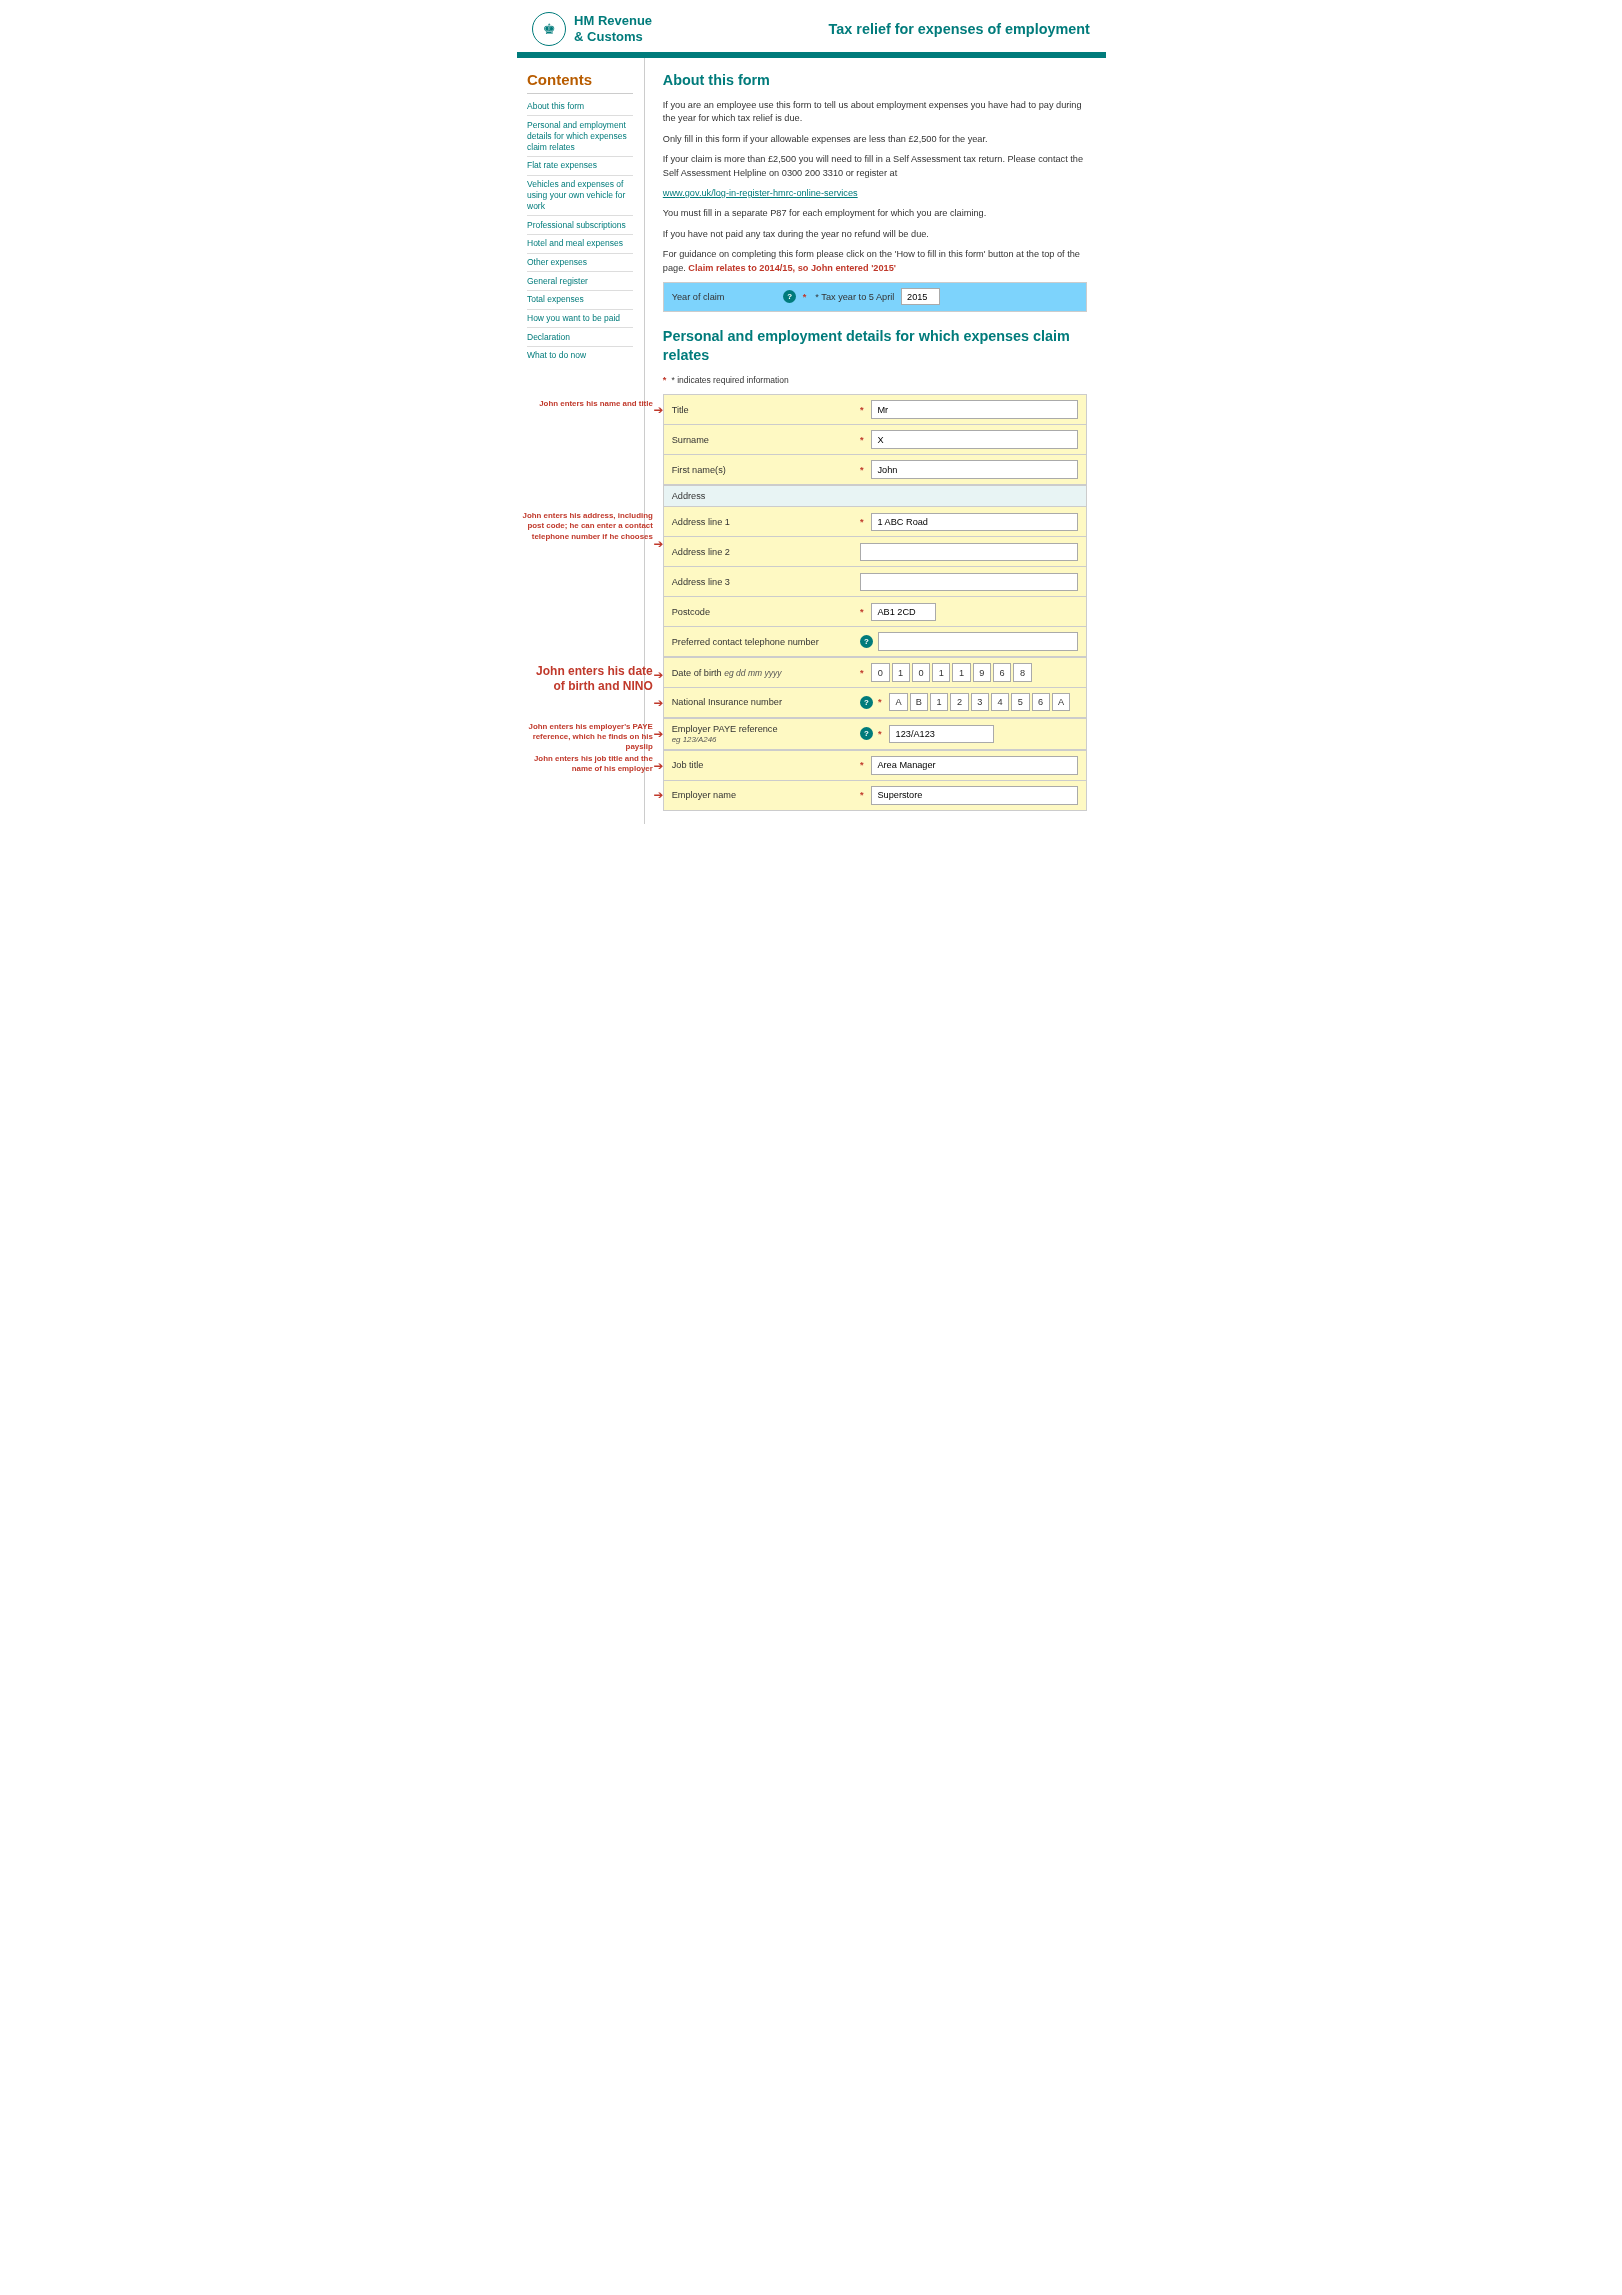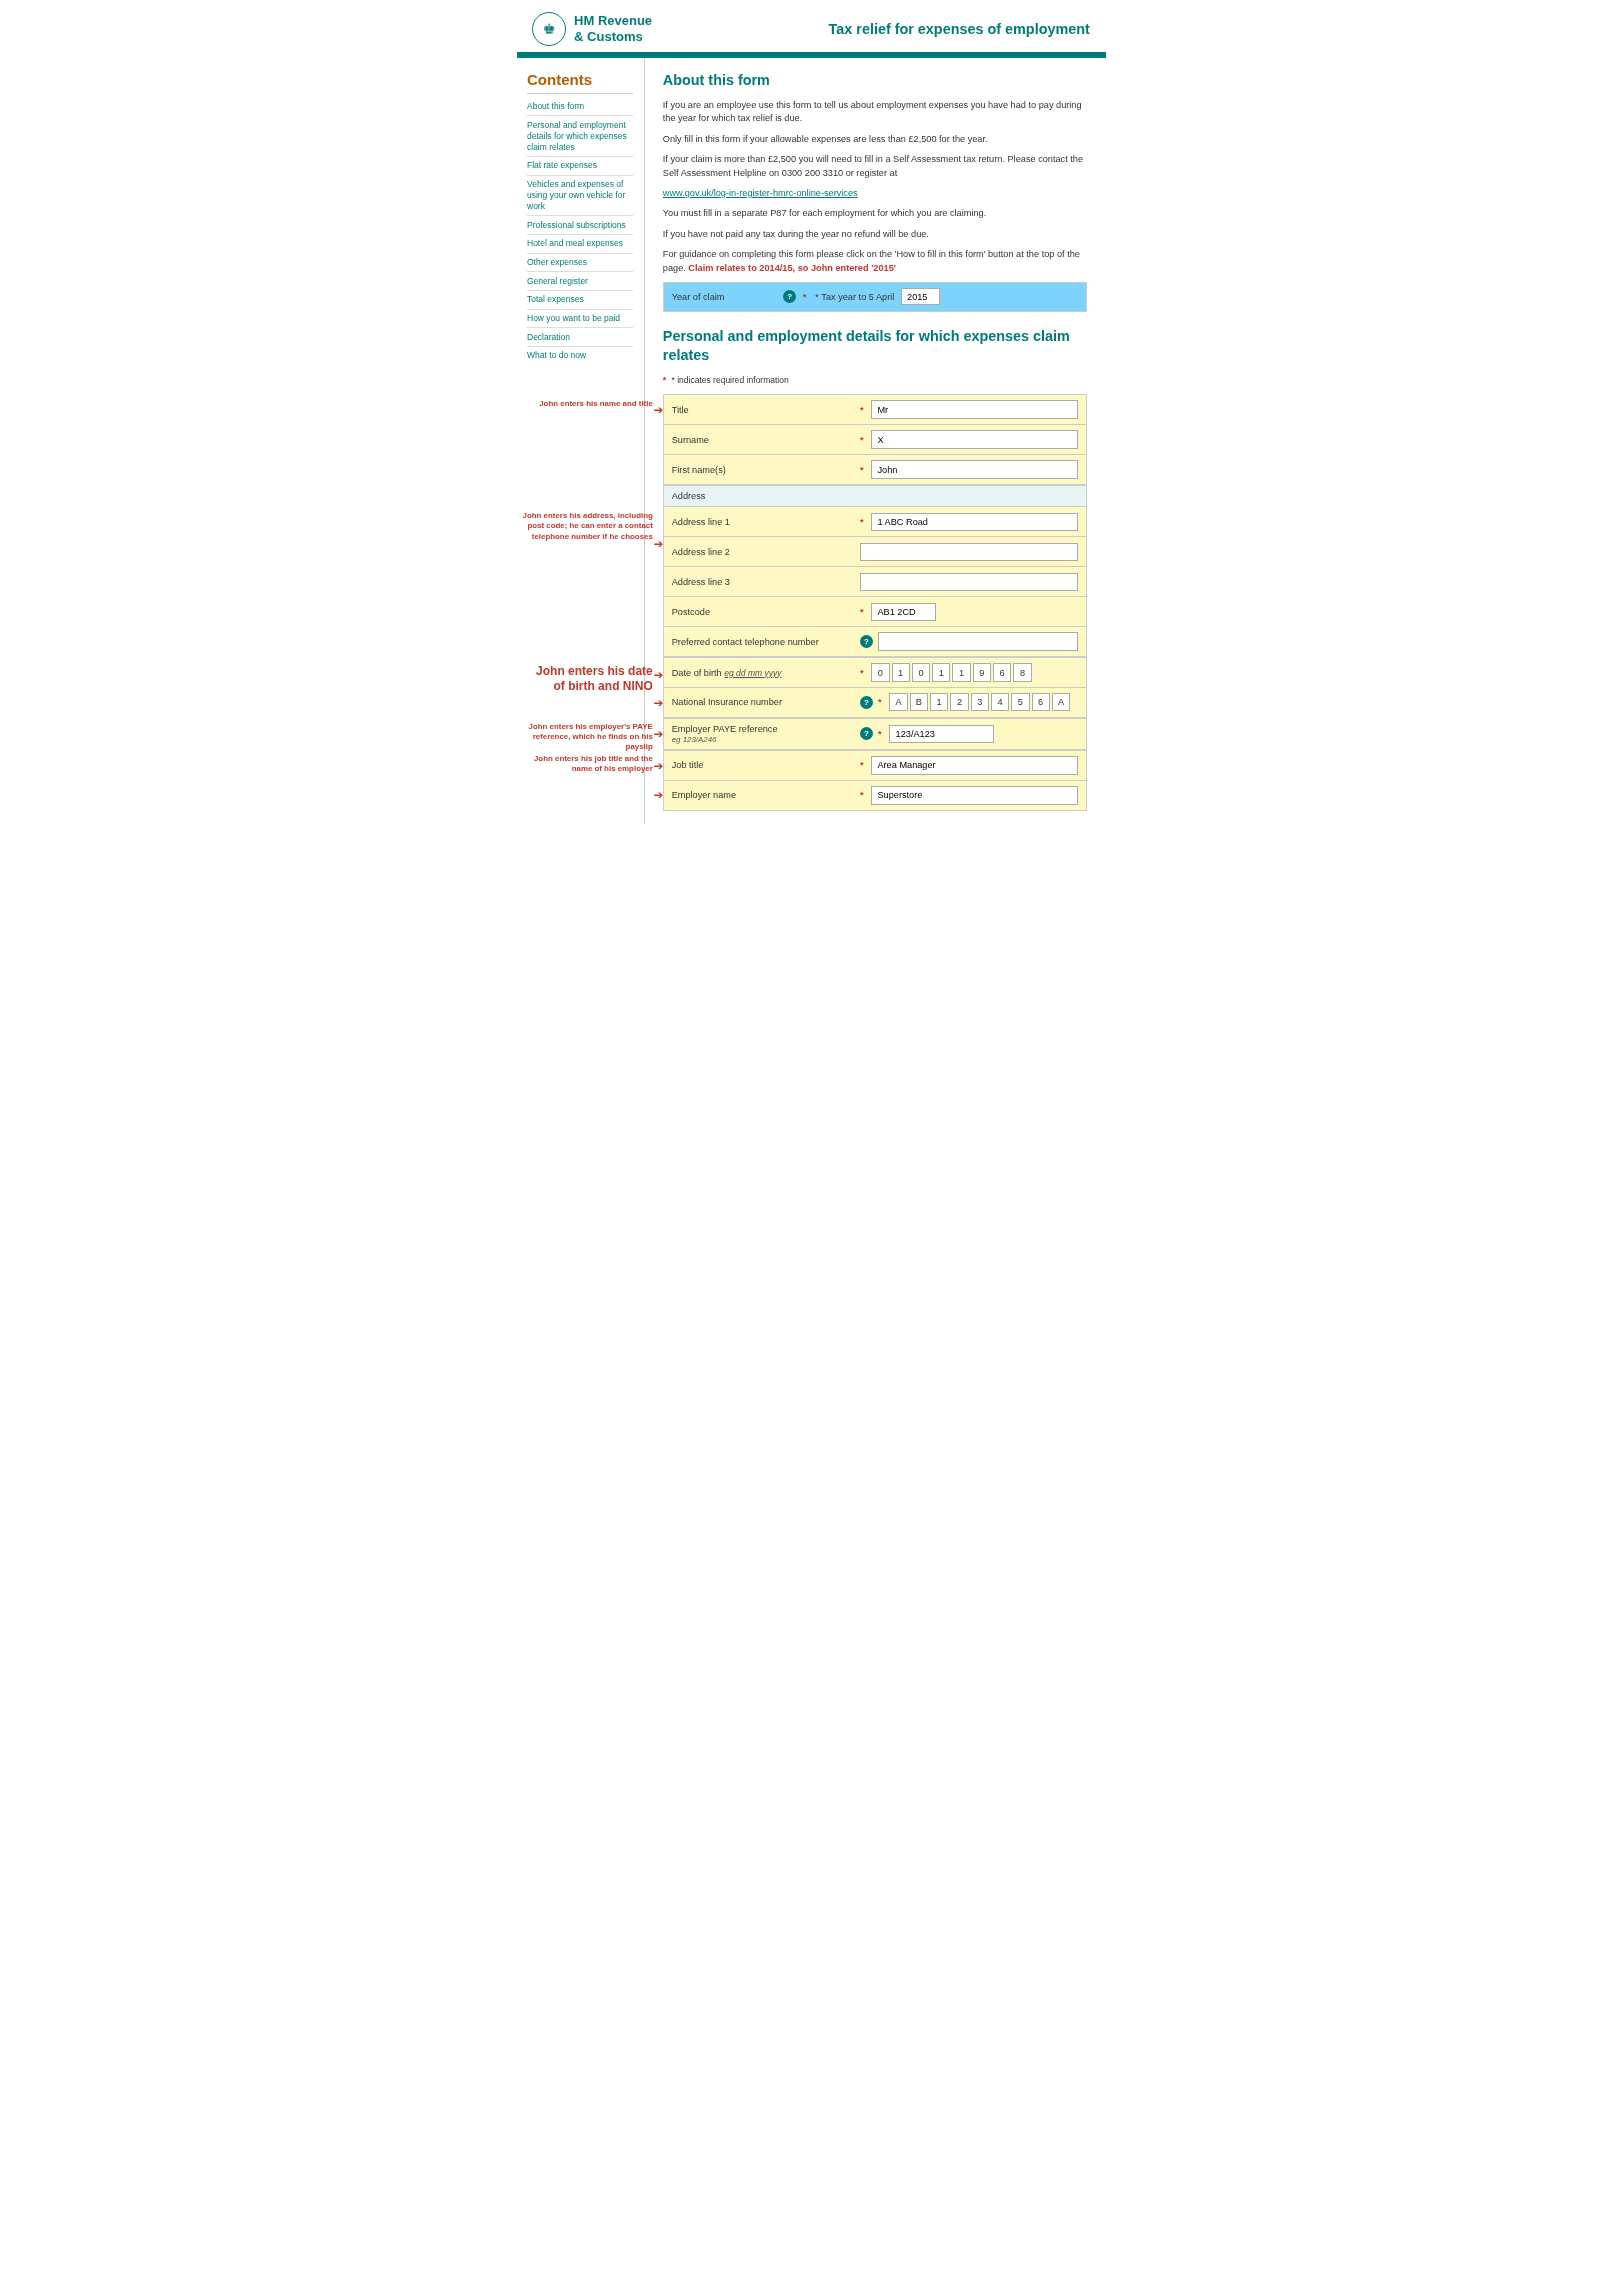--- a/index.html
+++ b/index.html
@@ -44,21 +44,21 @@
     .year-input { border: 0.7px solid #aaa; padding: 2.6px 5.2px; width: 39px; font-size: 9.2px; }
 
     
     .required-note { font-size: 8.5px; margin-bottom: 9.2px; }
     .required-note .required-star { font-size: 9.2px; }
 
     
     .form-row { display: flex; align-items: center; background: #fef9c3; border: 0.7px solid #ccc; border-bottom: none; padding: 5.2px 7.9px; gap: 5.2px; }
     .form-row:last-child { border-bottom: 0.7px solid #ccc; }
     .form-label { min-width: 183px; font-size: 9.2px; color: #333; }
-    .form-label-italic { font-style: italic; font-size: 8.5px; color: #555; text-decoration: underline; }
+    .form-label-italic { font-style: italic; font-size: 8.5px; color: #555; }
     .form-input { border: 0.7px solid #aaa; padding: 3.3px 5.2px; font-size: 9.2px; flex: 1; max-width: 222px; background: #fff; }
     .form-input.postcode { max-width: 65px; flex: none; }
     .form-input.full { max-width: 249px; }
 
     
     .dob-boxes { display: flex; gap: 2px; align-items: center; }
     .dob-box { width: 18.3px; height: 18.3px; border: 0.7px solid #aaa; text-align: center; font-size: 9.2px; display: flex; align-items: center; justify-content: center; background: #fff; }
 
     
     .nino-boxes { display: flex; gap: 2px; align-items: center; }

